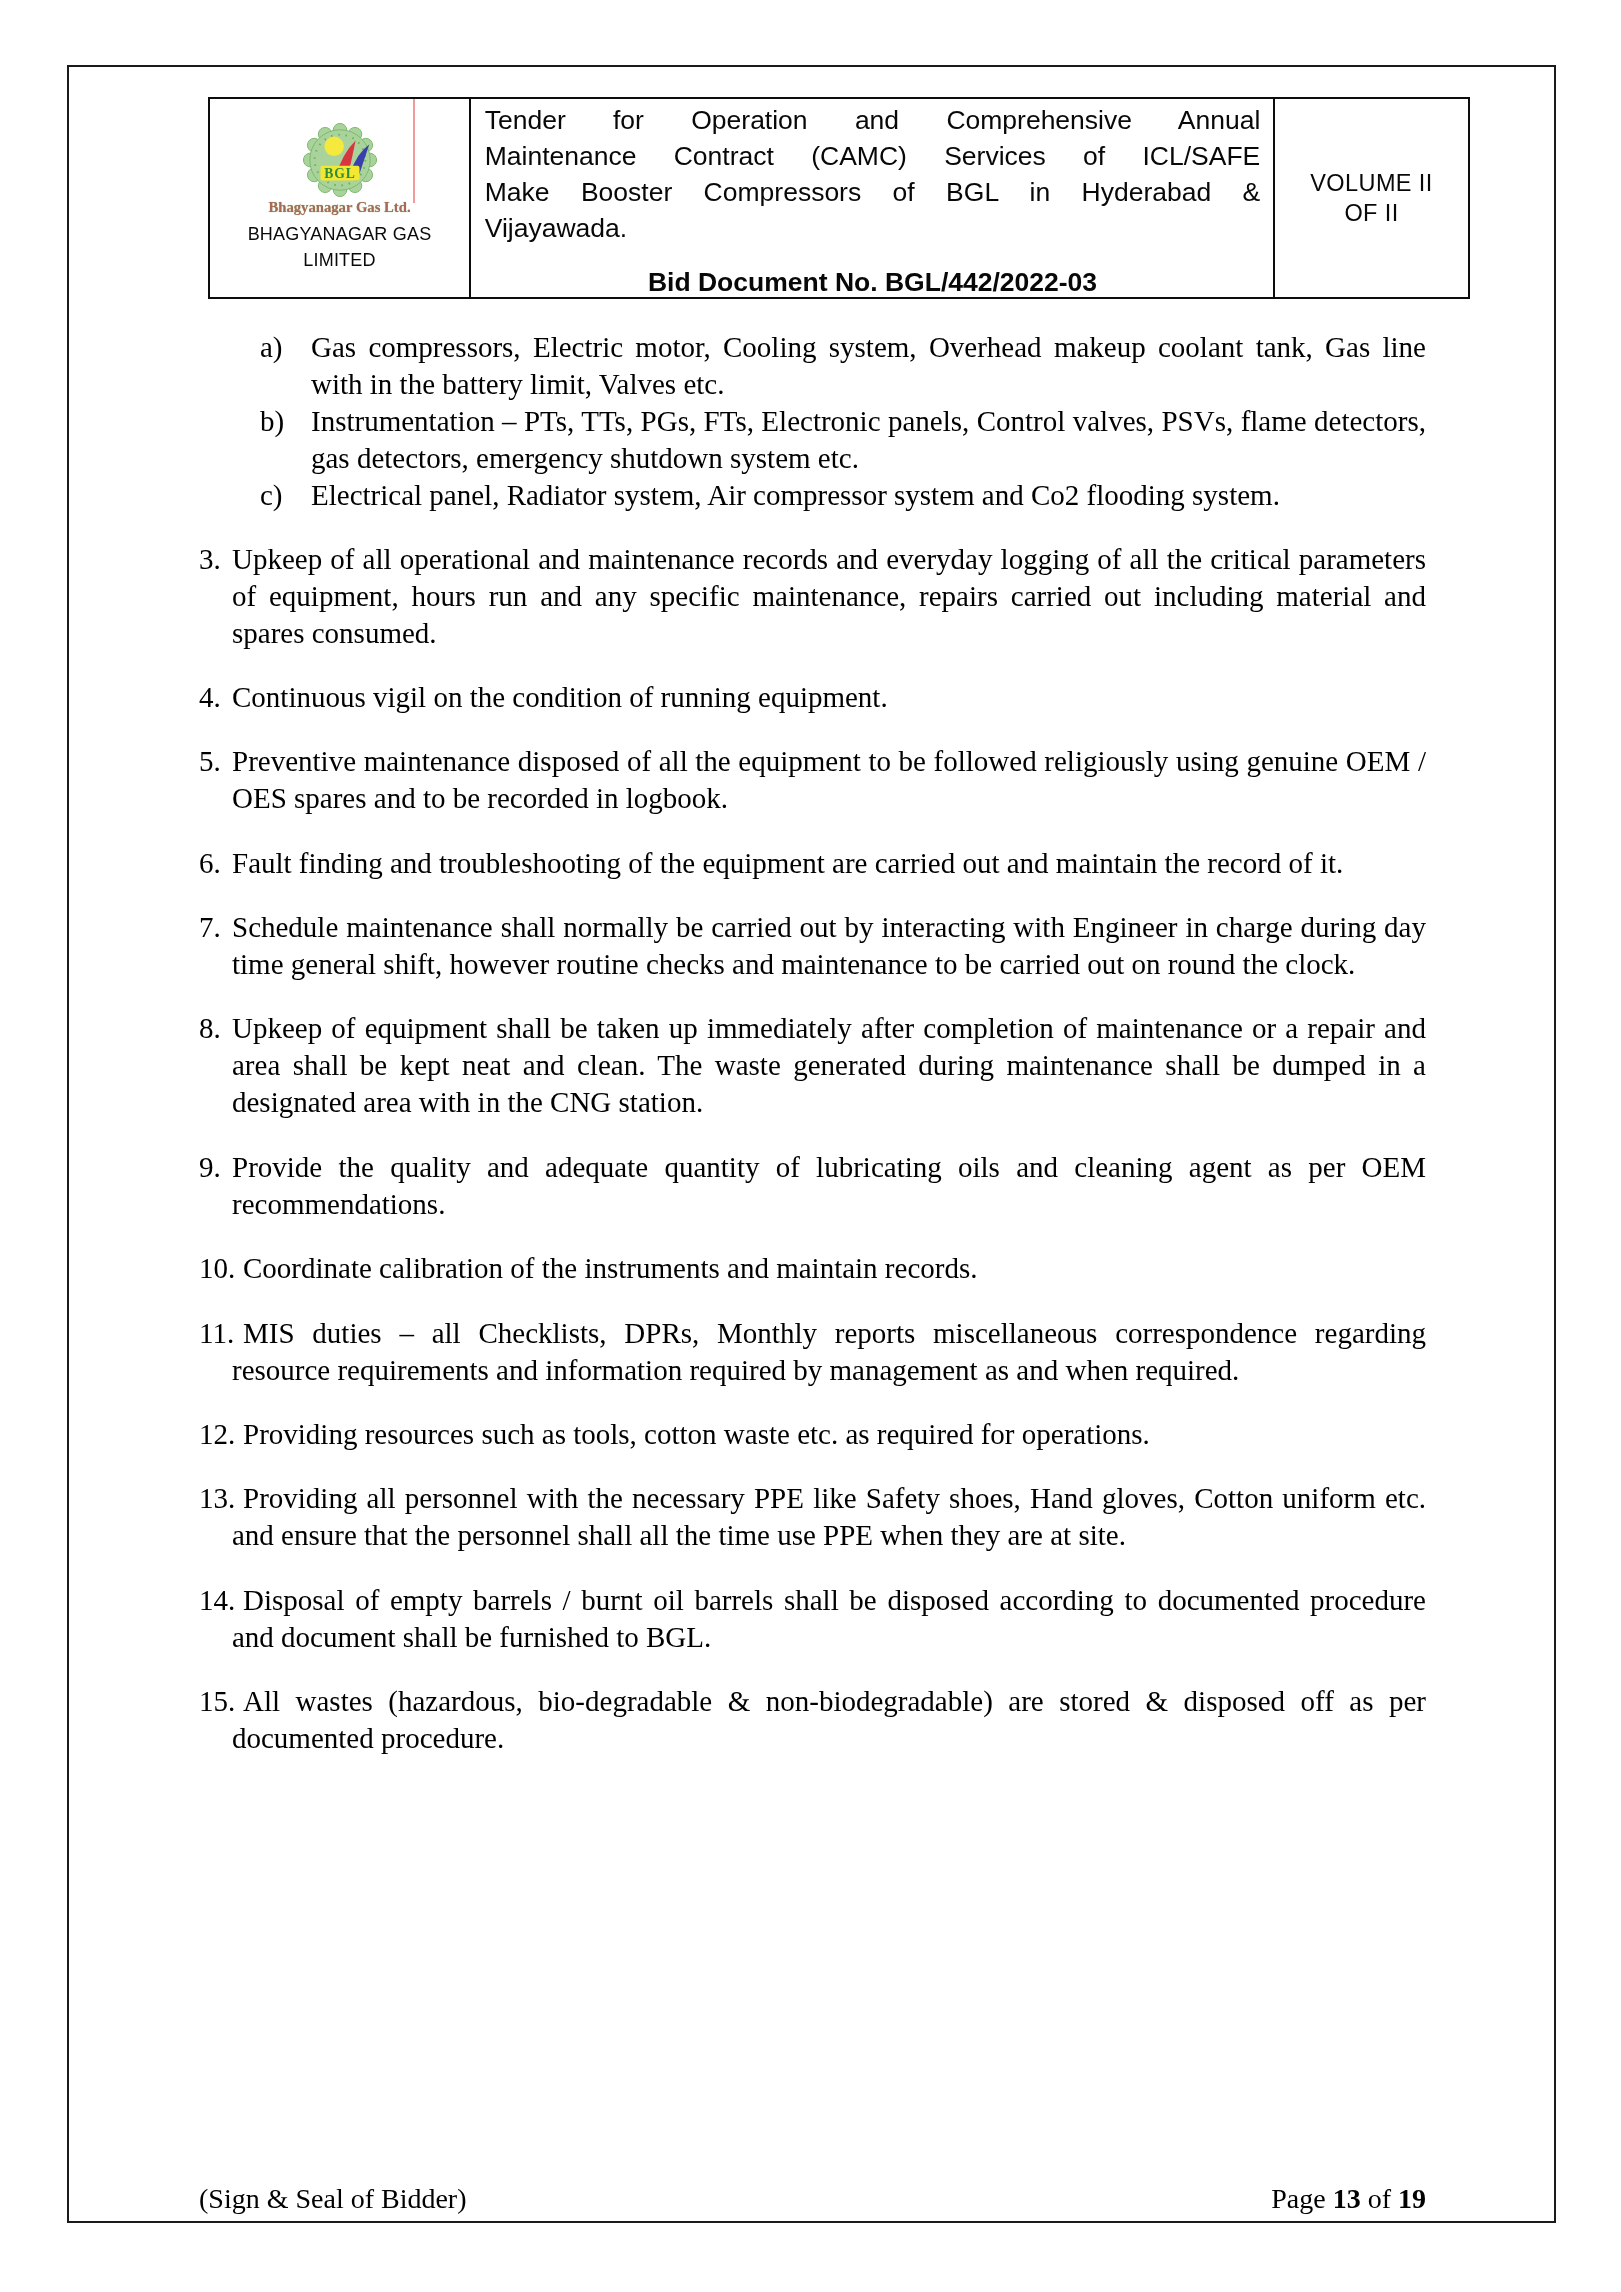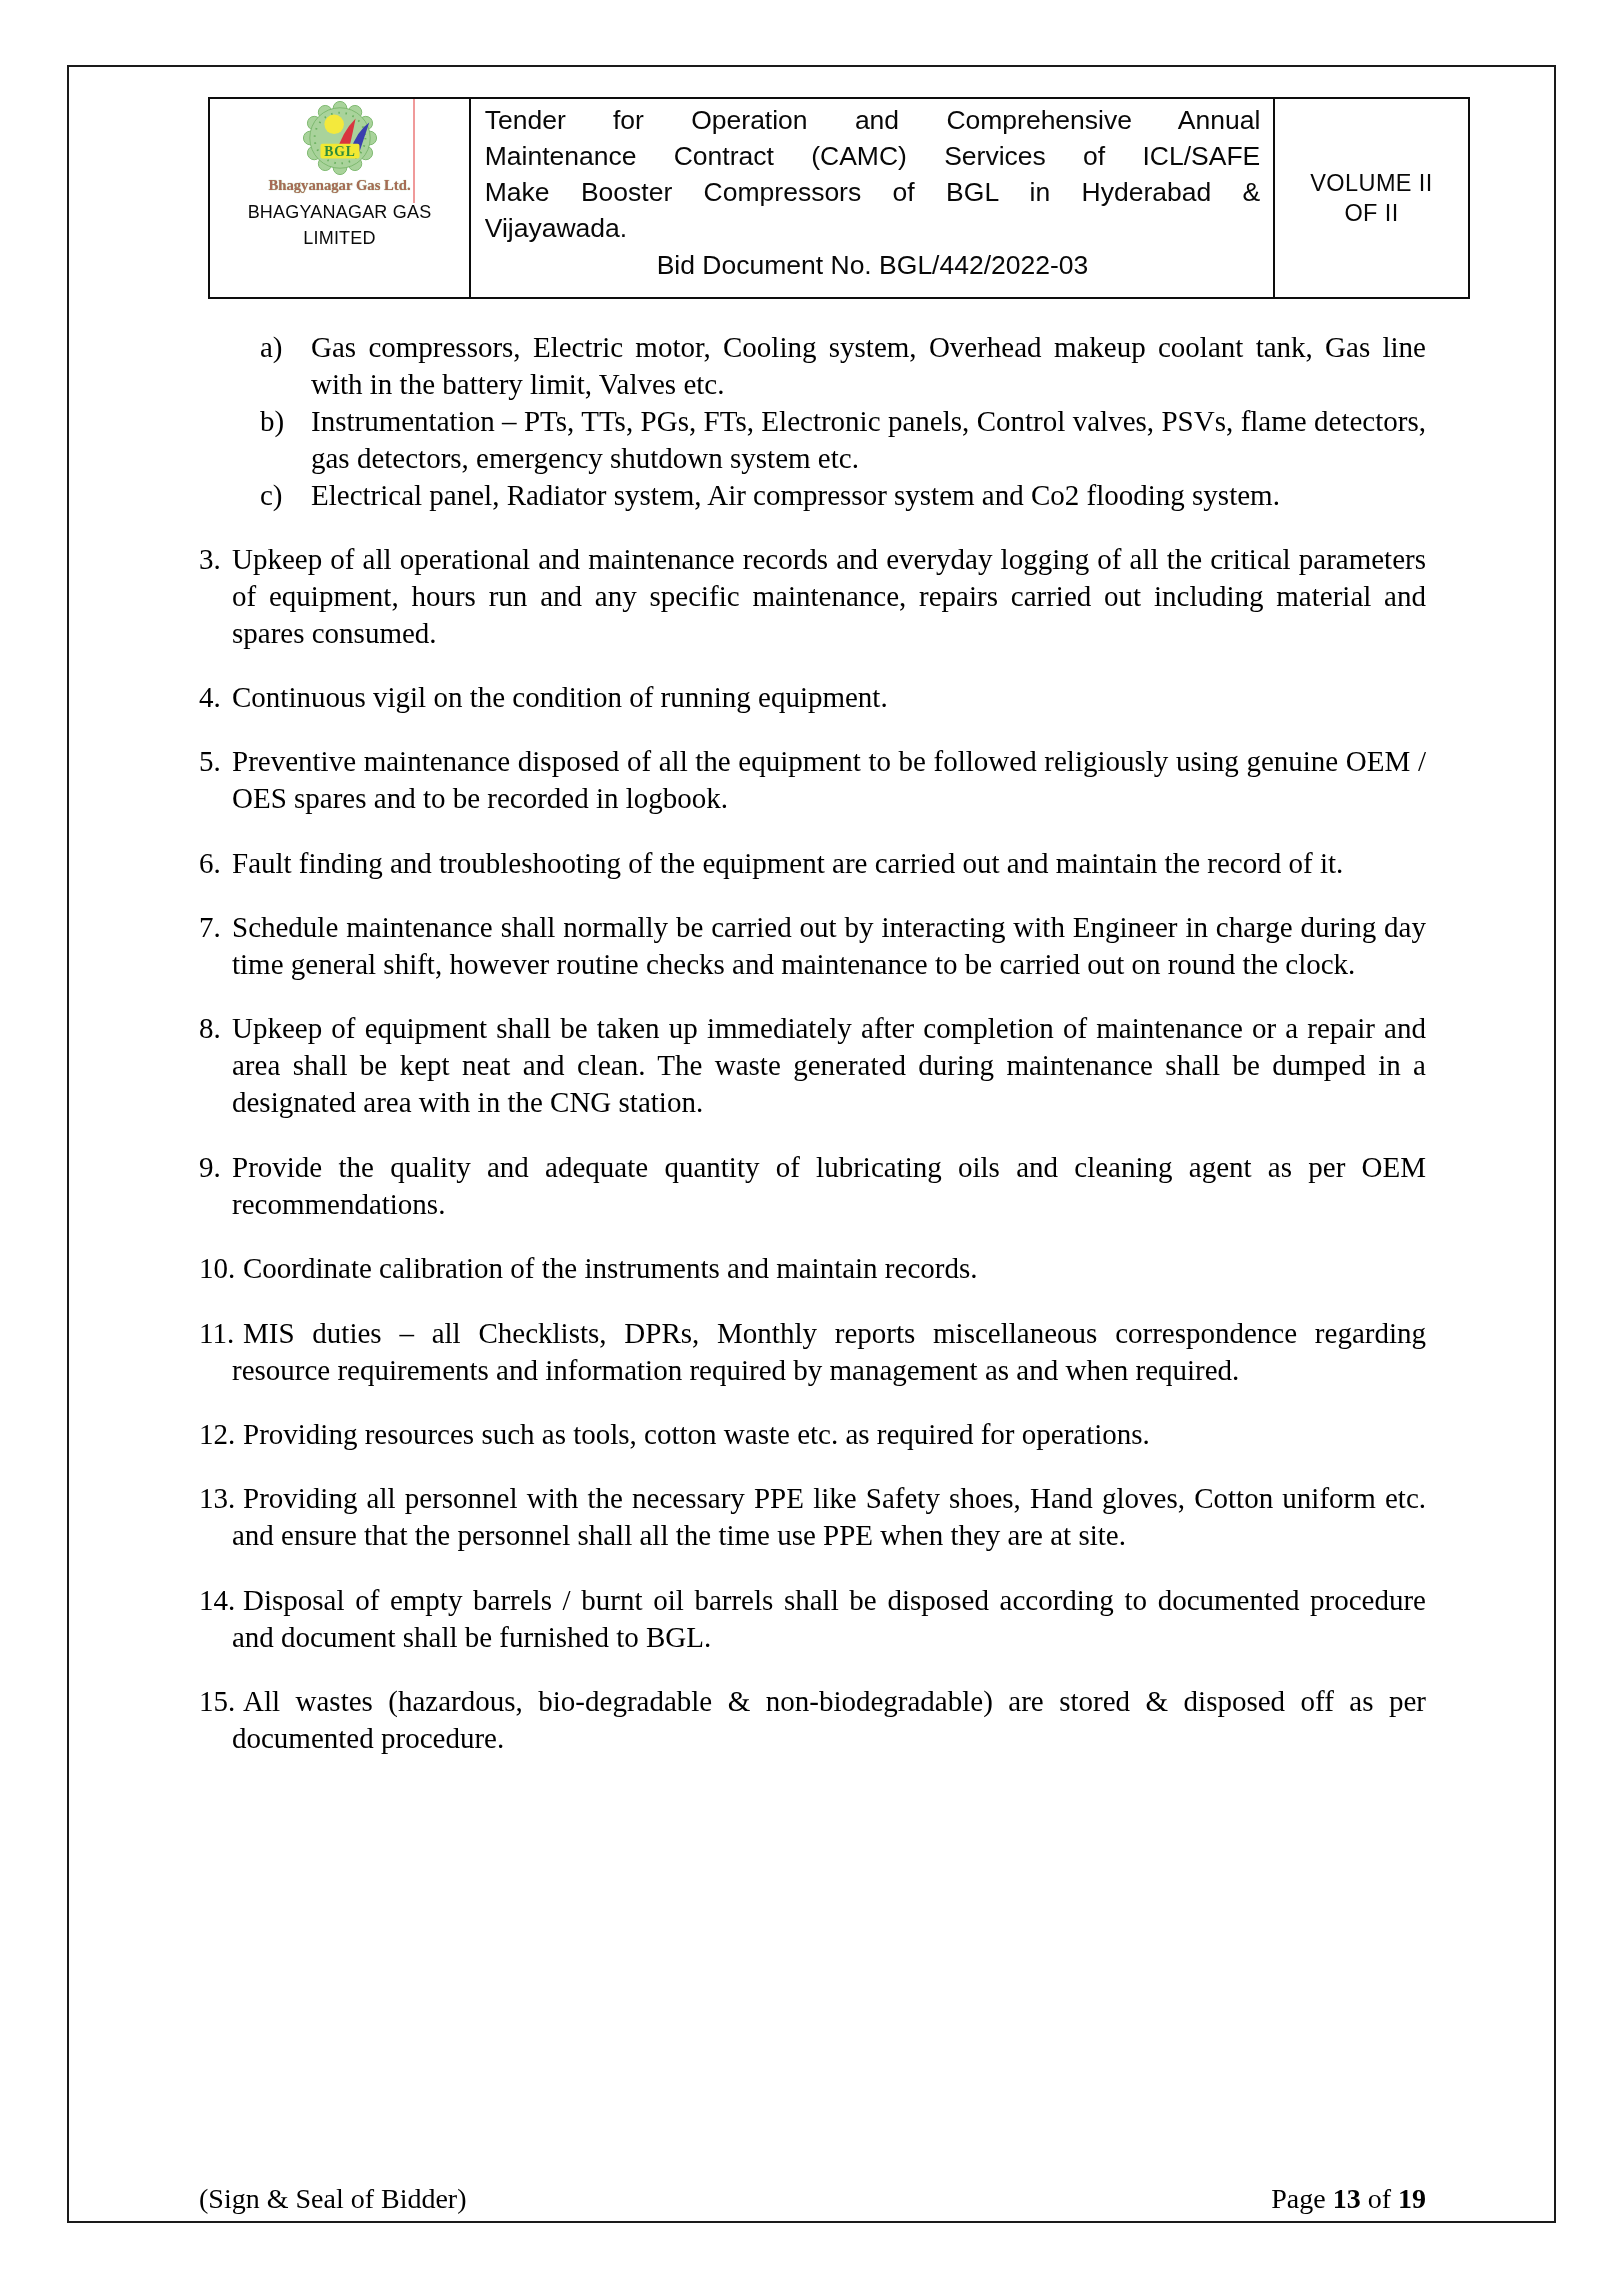--- a/index.html
+++ b/index.html
@@ -13,29 +13,29 @@
     border:2px solid #1a1a1a; background:#fff;
   }
   
   .header-table {
     position:absolute; left:208px; top:97px; width:1262px; height:202px;
     border:2.9px solid #0d0d0d; display:flex; box-sizing:border-box; background:#fff;
   }
   .cell { box-sizing:border-box; height:100%; }
   .cell-logo {
     width:261px; border-right:2.9px solid #0d0d0d;
-    display:flex; flex-direction:column; align-items:center; padding-top:0;
+    display:flex; flex-direction:column; align-items:center; padding-top:22px;
   }
   .cell-title {
     flex:1; border-right:2.9px solid #0d0d0d; padding:2.9px 12.7px 0 13.7px;
     font-family:"Liberation Sans", sans-serif; font-size:26.5px; color:#080808;
   }
   .title-line { height:36px; line-height:36px; text-align:justify; text-align-last:justify; overflow:hidden; }
   .title-line.last { text-align-last:left; }
-  .bid-line { margin-top:3px; text-align:center; line-height:32px; }
+  .bid-line { margin-top:20px; text-align:center; line-height:32px;font-weight:bold; }
   .cell-volume {
     width:193px; display:flex; flex-direction:column; justify-content:center; align-items:center;
     font-family:"Liberation Sans", sans-serif; font-size:23.5px; line-height:30px; color:#080808;
     letter-spacing:0.4px;
   }
   .red-line { position:absolute; left:413px; top:99px; width:2px; height:104px; background:#f09a9a; }
   .brand-small-text {
     margin-top:0px; font-size:14.7px; font-weight:bold; color:#a86a55;
     text-shadow:0 0 1px rgba(120,165,95,0.85);
     font-family:"Liberation Serif", serif;

